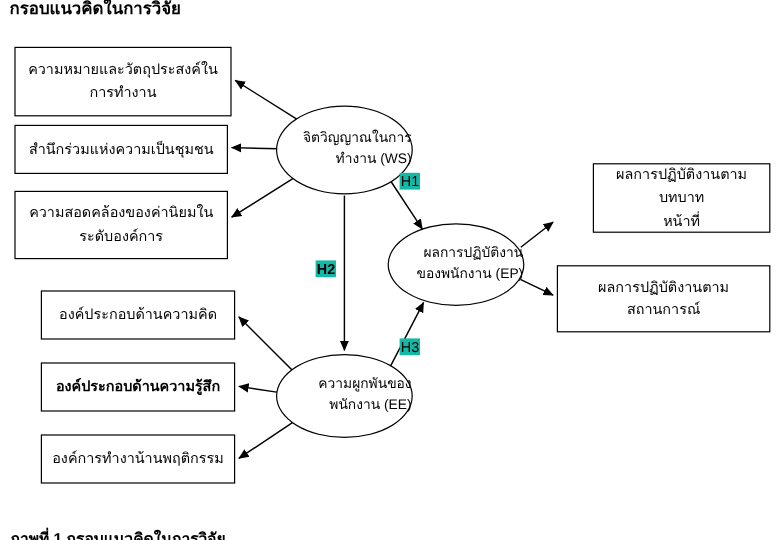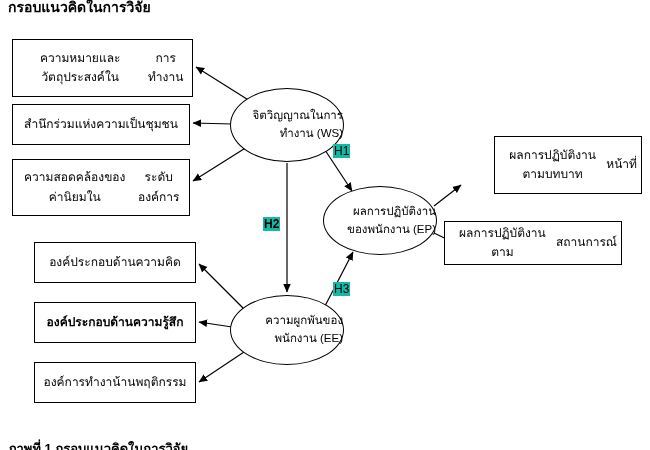--- a/index.html
+++ b/index.html
@@ -4,21 +4,21 @@
 <style>
   * { margin:0; padding:0; box-sizing:border-box; }
   html,body { background:#ffffff; font-family:"Liberation Sans", sans-serif; color:#000; }
   .canvas { position:relative; width:650px; height:450px; background:#ffffff; overflow:hidden; }
   .title { position:absolute; left:8px; top:-4px; font-size:14px; font-weight:bold; white-space:nowrap; }
   .caption { position:absolute; left:8px; top:438px; font-size:13px; font-weight:bold; white-space:nowrap; }
   .arrows { position:absolute; left:0; top:0; width:650px; height:450px; }
   .arrows line { stroke:#000; stroke-width:1.2; }
   .box {
     position:absolute; border:1px solid #000; background:#fff;
-    display:flex; flex-direction:row; justify-content:center; align-items:center;
+    display:flex; flex-direction:column; justify-content:center; align-items:center;
     text-align:center; font-size:12px; line-height:1.6; padding:2px 4px;
   }
   .ellipse {
     position:absolute; border:1px solid #000; background:#fff; border-radius:50%;
     display:flex; flex-direction:column; justify-content:center; align-items:flex-end;
     text-align:center; font-size:11.5px; line-height:1.55;
   }
   .hlabel { position:absolute; font-size:12px; background:#14b8a6; padding:0 1px; }
 </style>
 </head>
@@ -71,21 +71,21 @@
 
   <div class="box" style="left:34px; top:362px; width:162px; height:41px;">
     <span>องค์การทำงาน้านพฤติกรรม</span>
   </div>
 
   <div class="box" style="left:464px; top:136px; width:148px; height:58px;margin-left:30px;">
     <span>ผลการปฏิบัติงานตามบทบาท</span>
     <span>หน้าที่</span>
   </div>
 
-  <div class="box" style="left:444px; top:221px; width:178px; height:44px;">
+  <div class="box" style="left:464px; top:221px; width:178px; height:56px;">
     <span>ผลการปฏิบัติงานตาม</span>
     <span>สถานการณ์</span>
   </div>
 
   <div class="ellipse" style="left:230px; top:88px; width:114px; height:74px;">
     <span>จิตวิญญาณในการ</span>
     <span>ทำงาน (WS)</span>
   </div>
 
   <div class="ellipse" style="left:323px; top:186px; width:114px; height:69px;">

